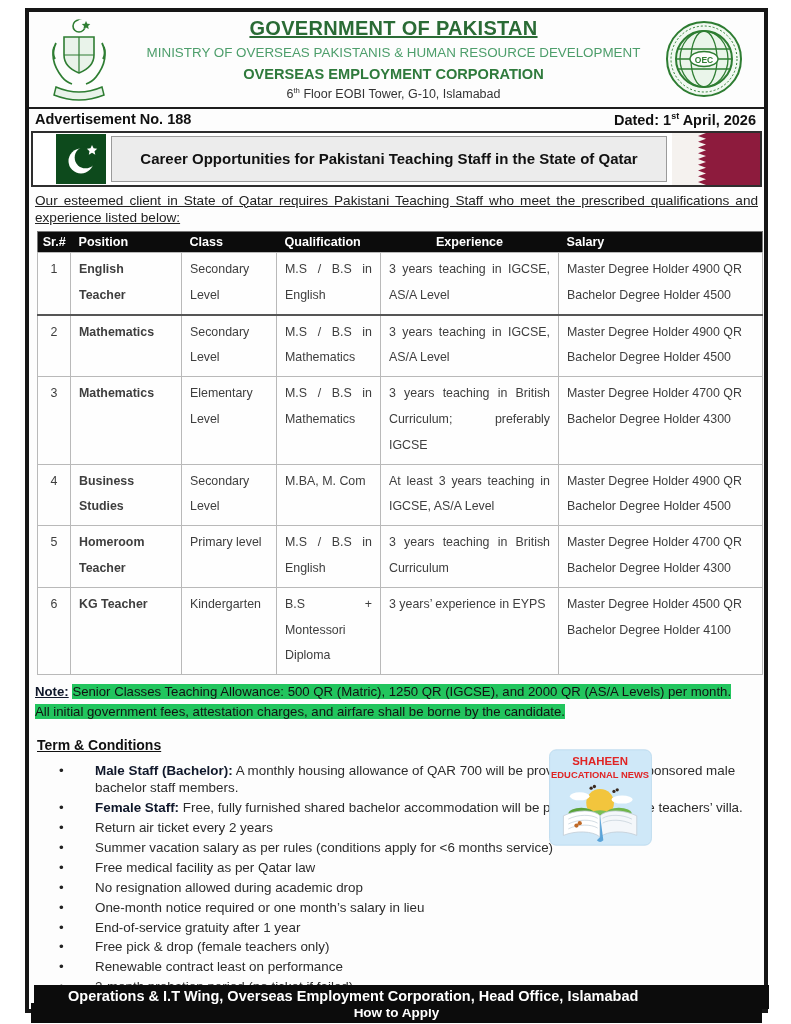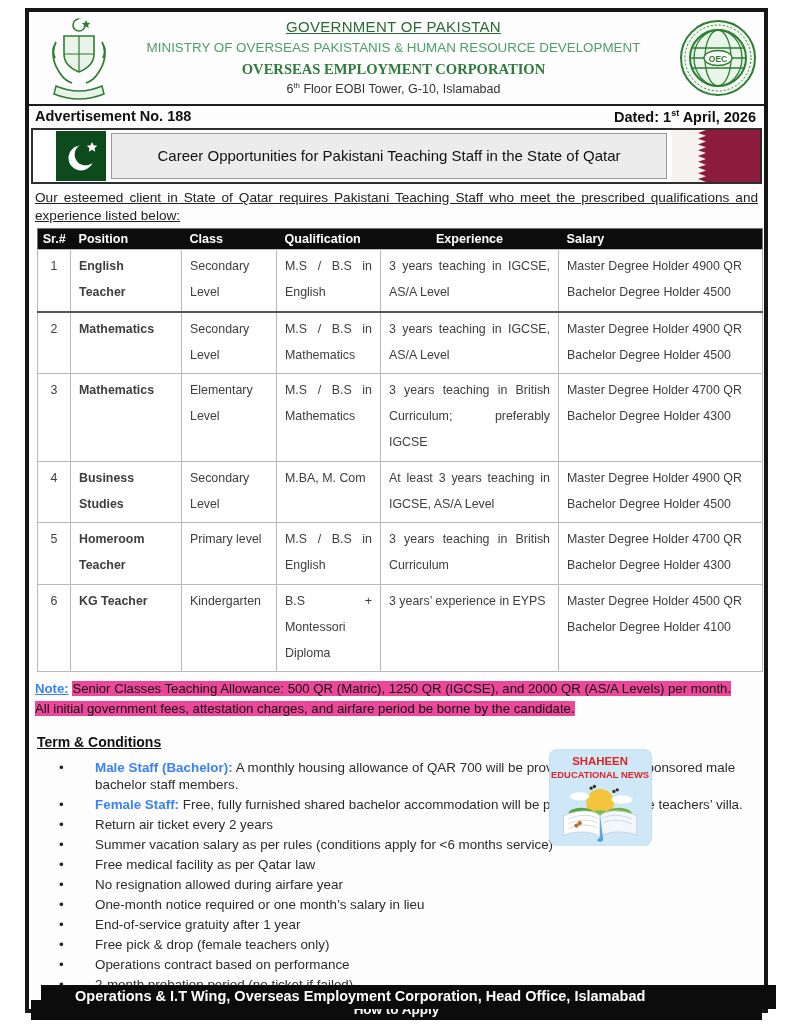--- a/index.html
+++ b/index.html
@@ -9,71 +9,71 @@
     overflow:hidden;
   }
   .page{
     position:absolute;left:25px;top:8px;width:735px;height:997px;
     border:4px solid #161616;background:#fdfdfd;box-sizing:content-box;
   }
   
   .hdr{display:flex;align-items:center;padding:4px 6px 2px 6px;}
   .hdr .emb{width:88px;display:flex;justify-content:center;}
   .hdr .ctr{flex:1;text-align:center;line-height:1.25;}
-  .hdr .lg{width:94px;display:flex;justify-content:flex-end;}
-  .gov{font-size:15px;font-weight:normal;color:#2a6b35;text-decoration:underline;letter-spacing:.3px;}
+  .hdr .lg{width:94px;display:flex;justify-content:flex-start;}
+  .gov{font-size:20px;font-weight:bold;color:#2a6b35;text-decoration:underline;letter-spacing:.3px;}
   .min{font-size:13.4px;color:#4d9e6b;margin-top:4px;}
-  .corp{font-size:14.6px;font-weight:bold;color:#2f7a3c;margin-top:3px;font-family:Liberation Serif, serif;}
+  .corp{font-size:14.6px;font-weight:bold;color:#2f7a3c;margin-top:3px;}
   .addr{font-size:12.5px;color:#333;margin-top:3px;}
   .hrule{border-top:2.5px solid #1d1d1d;margin:2px 0 0 0;}
   .adrow{display:flex;justify-content:space-between;align-items:center;
          padding:2px 8px 3px 6px;font-weight:bold;font-size:14.5px;color:#101010;}
   sup{font-size:.62em;}
   
   .banner{margin:0 2px 4px 2px;border:2px solid #2e2e2e;height:52px;display:flex;align-items:stretch;background:#fff;}
   .pakflag{width:50px;margin:1px 0 1px 23px;flex:0 0 auto;}
   .titlebox{flex:1;margin:3px 5px;border:1px solid #9a9a9a;background:#ececec;
             display:flex;align-items:center;justify-content:center;
-            font-weight:normal;font-size:15px;color:#111;}
+            font-weight:bold;font-size:15px;color:#111;}
   .qtrflag{width:88px;flex:0 0 auto;}
   .pakflag svg,.qtrflag svg{display:block;width:100%;height:100%;}
   
   .intro{margin:5px 6px 4px 6px;font-size:13.6px;color:#222;text-align:justify;line-height:1.3;text-decoration:underline;}
   
   table.jobs{border-collapse:collapse;margin:2px 0 5px 8px;width:725px;table-layout:fixed;border:1.5px solid #777;}
   table.jobs th{background:#0c0c0c;color:#fff;font-size:12.6px;text-align:left;padding:3px 8px;font-weight:bold;}
   table.jobs th.c{text-align:center;padding:3px 2px;}
   table.jobs td{border:1px solid #b9b9b9;font-size:12.4px;color:#3e3e3e;
                 padding:4px 8px 5px 8px;vertical-align:top;line-height:2.08;background:#fefefe;}
   table.jobs tr.r1 td{border-bottom:2px solid #555;}
   td.sr{text-align:center;color:#2a2a2a;padding-left:2px;padding-right:2px;}
   td.pos{font-weight:bold;color:#1d1d1d;}
   td.exp{text-align:justify;}
   .jline{display:flex;justify-content:space-between;}
   
   .note{margin:7px 4px 0 6px;font-size:13.2px;line-height:1.5;color:#111;}
   .note .nl{display:block;}
-  .note .hl{background:#ec4899;}
+  .note .hl{background:#22c55e;}
   
   .sechead{margin:15px 0 9px 8px;font-weight:bold;font-size:14px;color:#111;text-decoration:underline;}
   ul.blist{list-style:none;margin:0 0 0 8px;padding:0;}
   ul.blist li{display:flex;padding-left:22px;margin-bottom:2.5px;font-size:13.4px;color:#2c2c2c;line-height:1.3;}
   ul.blist .blt{flex:0 0 36px;color:#222;}
   ul.blist .bc{flex:1;padding-right:14px;}
-  .b{font-weight:bold;color:#3b82f6;}
+  .b{font-weight:bold;color:#0f172a;}
   .u{text-decoration:underline;}
   a.lnk{color:#3a62c9;text-decoration:underline;cursor:pointer;}
   
   .shaheen{position:absolute;left:508px;top:737px;width:127px;height:97px;}
   .shaheen svg{display:block;width:100%;height:100%;}
   
   .applybar{margin:7px 2px 4px 2px;background:#0c0c0c;color:#fff;text-align:center;
             font-weight:bold;font-size:13.5px;padding:2px 0 3px 0;}
   
-  .footer{position:absolute;left:12px;bottom:0;width:100%;background:#0c0c0c;color:#fff;
+  .footer{position:absolute;left:5px;bottom:0;width:100%;background:#0c0c0c;color:#fff;
           font-weight:bold;font-size:14.5px;padding:3px 0 5px 34px;box-sizing:border-box;}
 </style>
 </head>
 <body>
 
 <div class="page">
 
   <div class="hdr">
     <div class="emb">
       <svg width="74" height="84" viewBox="0 0 74 84">
@@ -303,21 +303,21 @@
           <td class="sal">
             <div>Master Degree Holder 4500 QR</div>
             <div>Bachelor Degree Holder 4100</div>
           </td>
         </tr>
       </tbody>
   </table>
 
   <div class="note">
     <span class="nl"><span class="b u">Note:</span><span> </span><span class="hl">Senior Classes Teaching Allowance: 500 QR (Matric), 1250 QR (IGCSE), and 2000 QR (AS/A Levels) per month.</span></span>
-    <span class="nl"><span class="hl">All initial government fees, attestation charges, and airfare period be borne by the candidate.</span></span>
+    <span class="nl"><span class="hl">All initial government fees, attestation charges, and airfare shall be borne by the candidate.</span></span>
   </div>
 
   <div class="sechead">Term &amp; Conditions</div>
   <ul class="blist">
       <li>
         <span class="blt">•</span>
         <span class="bc"><span class="b">Male Staff (Bachelor):</span><span> A monthly housing allowance of QAR 700 will be provided to school-sponsored male bachelor staff members.</span></span>
       </li>
       <li>
         <span class="blt">•</span>
@@ -330,37 +330,37 @@
       <li>
         <span class="blt">•</span>
         <span class="bc"><span>Summer vacation salary as per rules (conditions apply for &lt;6 months service)</span></span>
       </li>
       <li>
         <span class="blt">•</span>
         <span class="bc"><span>Free medical facility as per Qatar law</span></span>
       </li>
       <li>
         <span class="blt">•</span>
-        <span class="bc"><span>No resignation allowed during airfare year</span></span>
+        <span class="bc"><span>No resignation allowed during academic drop</span></span>
       </li>
       <li>
         <span class="blt">•</span>
         <span class="bc"><span>One-month notice required or one month’s salary in lieu</span></span>
       </li>
       <li>
         <span class="blt">•</span>
         <span class="bc"><span>End-of-service gratuity after 1 year</span></span>
       </li>
       <li>
         <span class="blt">•</span>
         <span class="bc"><span>Free pick &amp; drop (female teachers only)</span></span>
       </li>
       <li>
         <span class="blt">•</span>
-        <span class="bc"><span>Operations contract based on performance</span></span>
+        <span class="bc"><span>Renewable contract least on performance</span></span>
       </li>
       <li>
         <span class="blt">•</span>
         <span class="bc"><span>2-month probation period (no ticket if failed)</span></span>
       </li>
     </ul>
 
   <div class="shaheen">
     <svg viewBox="0 0 127 119">
       <rect x="1" y="1" width="125" height="117" rx="8" fill="#cfe8f8" stroke="#b8d8ec" stroke-width="1"></rect>

